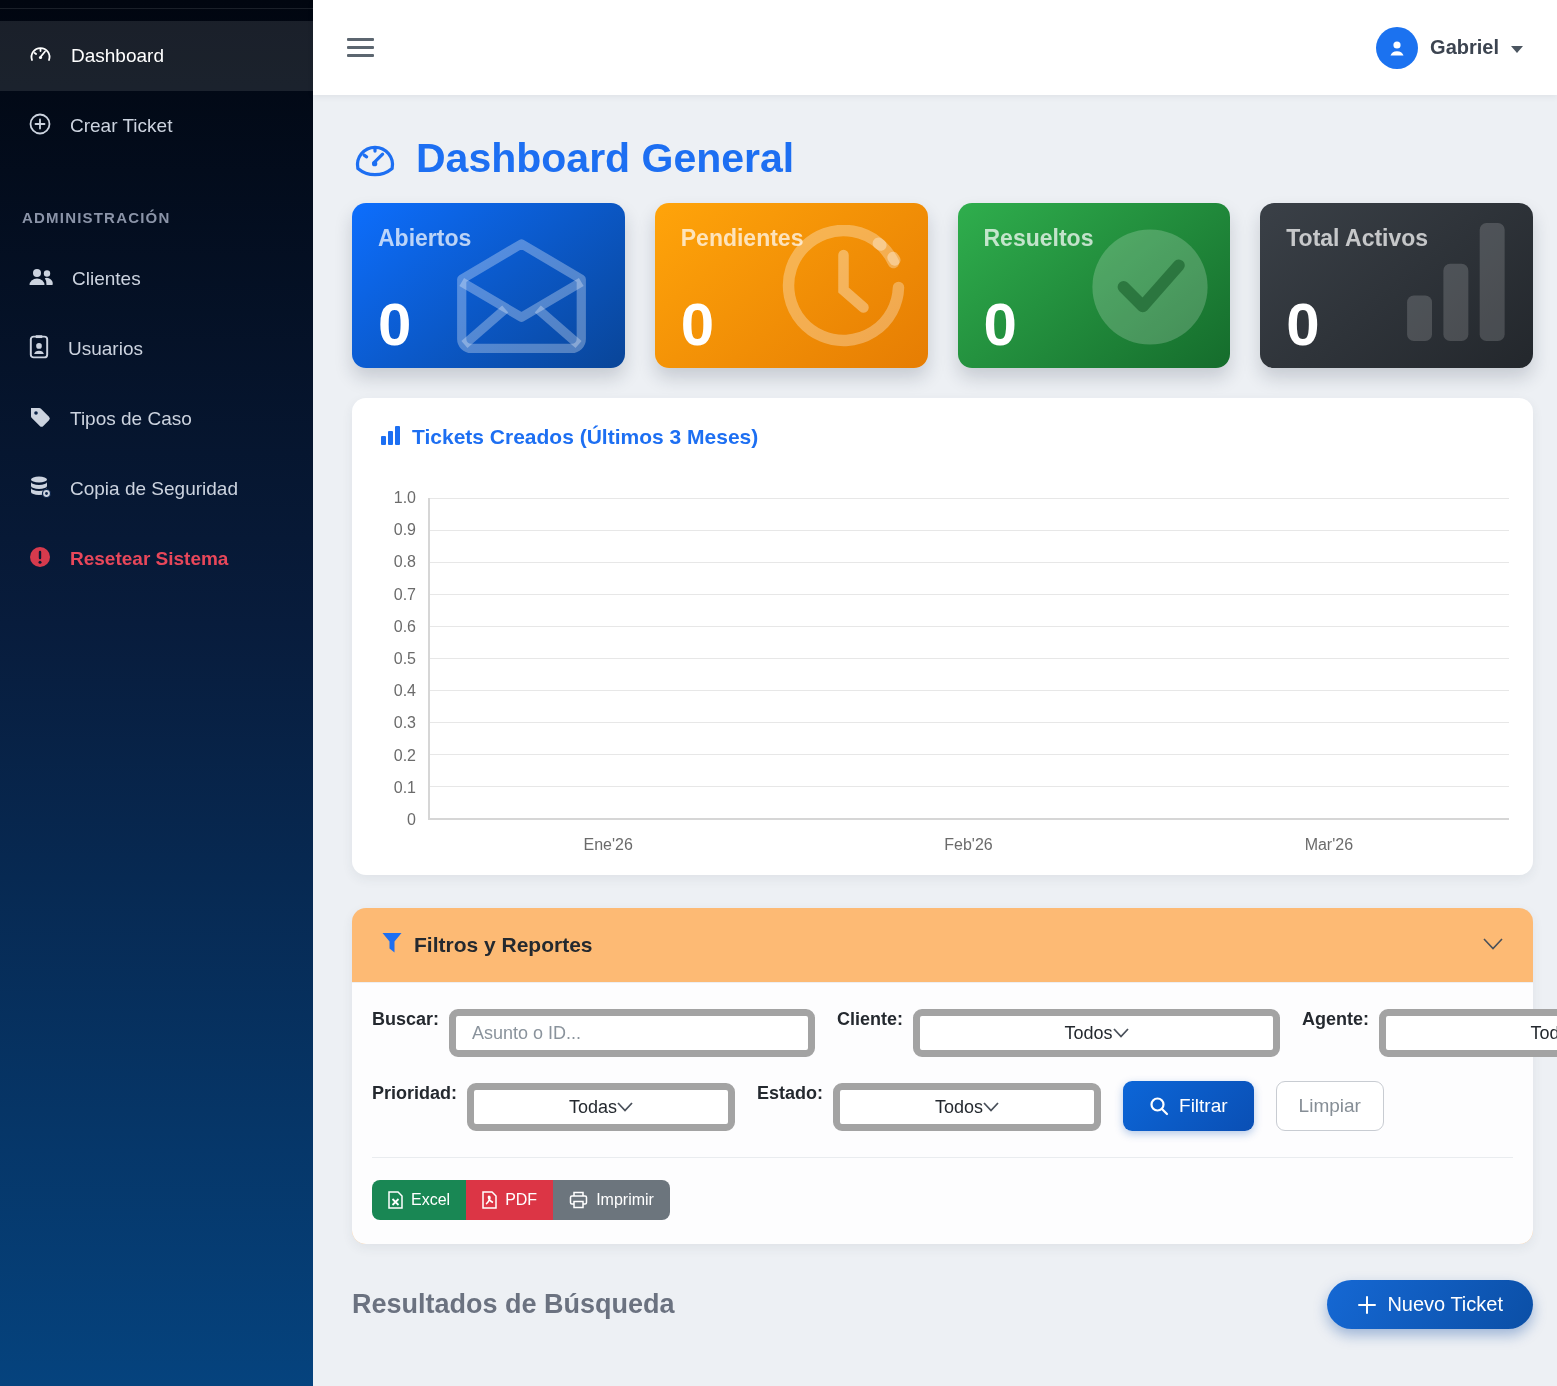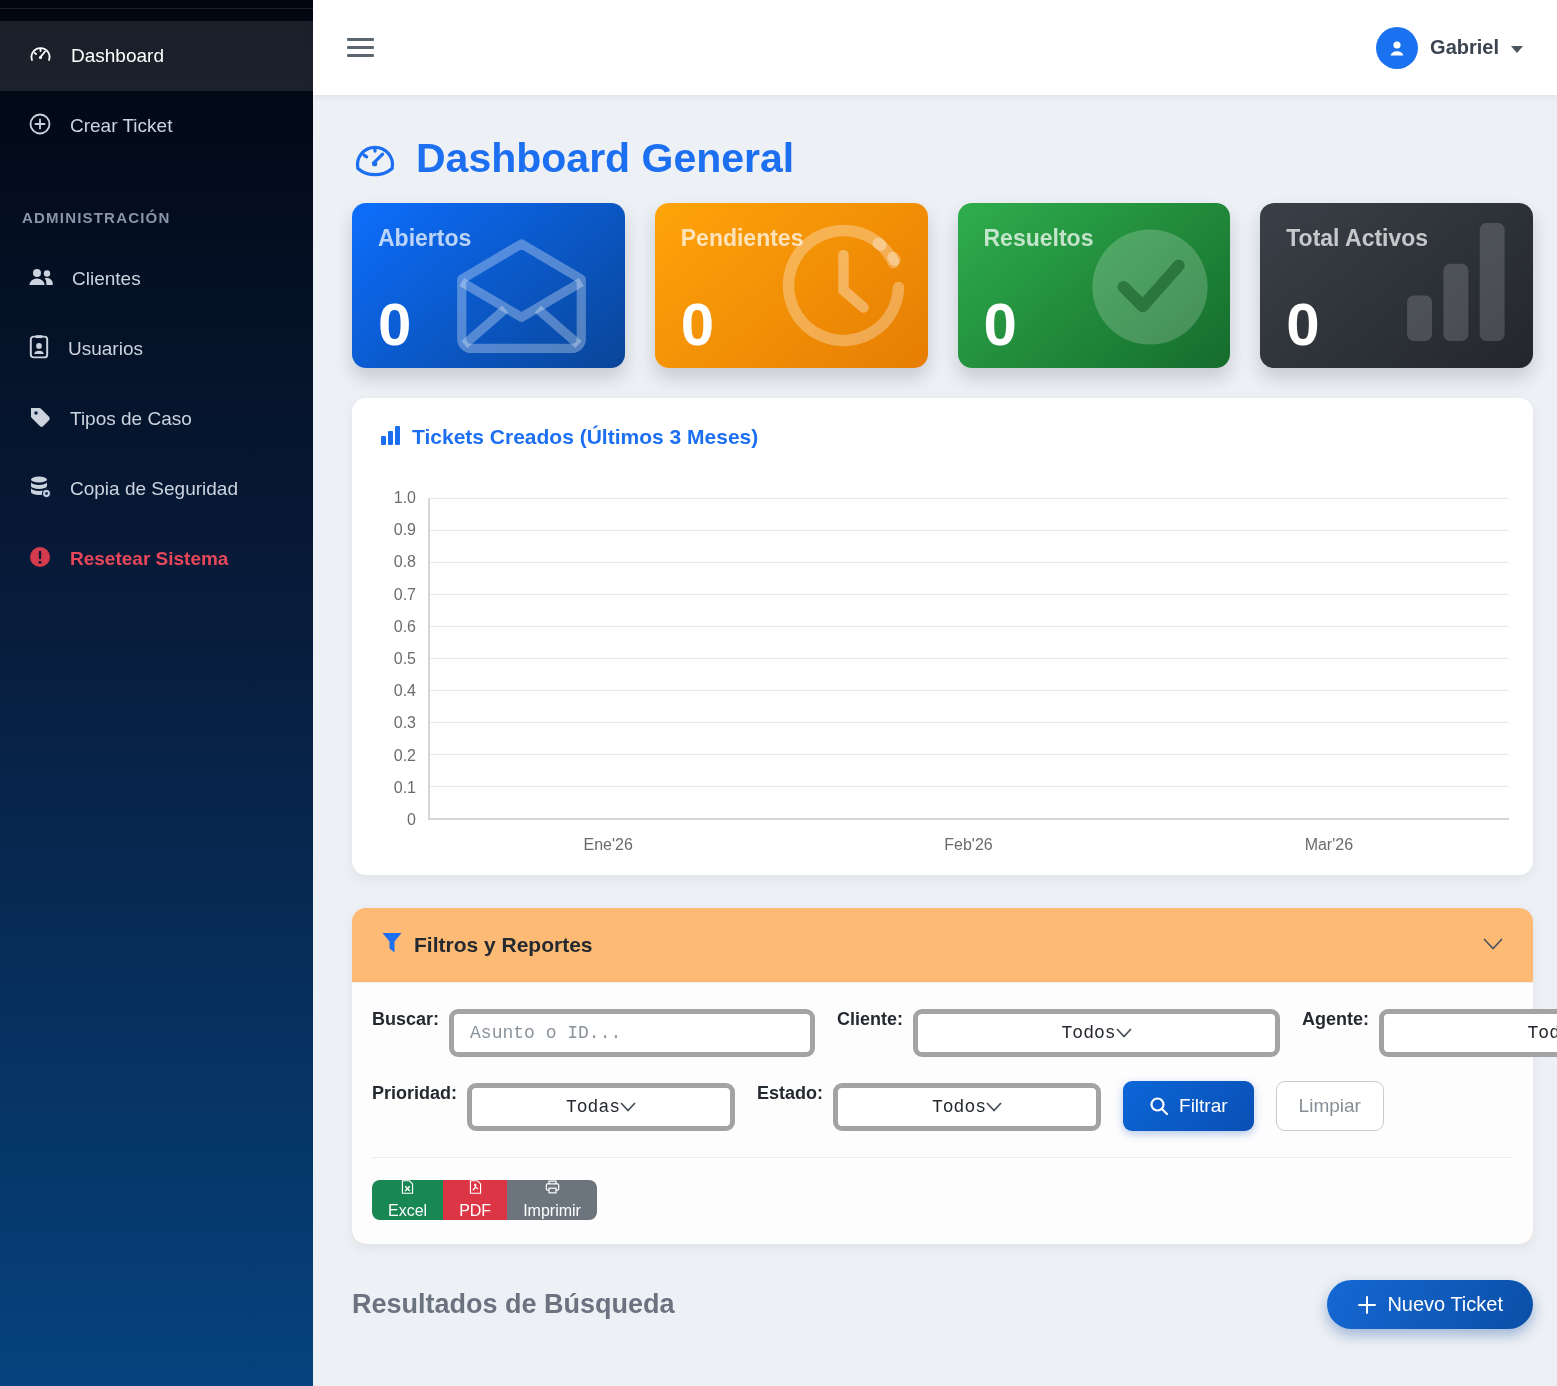--- a/index.html
+++ b/index.html
@@ -61,32 +61,32 @@
 
   
   .filters-card { margin-top:33px; background:#fdba74; border-radius:14px; box-shadow:0 4px 12px rgba(40,50,70,0.07); }
   .filters-head { display:flex; align-items:center; justify-content:space-between; padding:24px 30px; border-bottom:1px solid #edeff2; }
   .filters-head .left { display:flex; align-items:center; gap:12px; }
   .filters-title { font-size:21px; font-weight:bold; color:#24292f; }
   .filters-body { padding:26px 20px 24px 20px; background:#fdfdfe; border-radius:0 0 14px 14px; }
   .f-row { display:flex; gap:22px; }
   .f-col { display:flex; flex-direction:row; gap:10px; }
   .f-label { font-size:18px; font-weight:bold; color:#24292f; }
-  .f-input, .f-select { height:48px; border:5px solid #a3a3a3; border-radius:9px; background:#fff; font-size:18px; padding:0 16px; color:#24292f; font-family:Liberation Mono, monospace; }
+  .f-input, .f-select { height:48px; border:7px solid #a3a3a3; border-radius:9px; background:#fff; font-size:18px; padding:0 16px; color:#24292f; font-family:Liberation Sans, sans-serif; }
   .f-input { width:366px; }
   .f-input::placeholder { color:#8a939c; }
   .f-select { display:flex; align-items:center; justify-content:center; cursor:pointer; }
   .w-lg { width:367px; } .w-md { width:268px; }
   .f-row2 { margin-top:24px; align-items:flex-end; }
   .btn { border:none; border-radius:9px; font-family:"Liberation Sans",sans-serif; cursor:pointer; }
   .btn-filter { height:50px; padding:0 26px; background:linear-gradient(135deg,#0c66d8,#0a4fb4); color:#fff; font-size:19px; display:flex; align-items:center; gap:10px; box-shadow:0 3px 8px rgba(10,80,180,0.3); }
   .btn-clear { height:50px; padding:0 22px; background:#fff; border:1px solid #c8ccd2; color:#868e96; font-size:19px; }
   .f-hr { height:1px; background:#e9ecef; margin:26px 0 22px 0; border:none; }
   .export-group { display:inline-flex; }
-  .btn-exp { height:40px; padding:0 16px; color:#fff; font-size:16px; display:flex; align-items:center; gap:8px; border:none; cursor:pointer; font-family:"Liberation Sans",sans-serif;flex-direction:column; }
+  .btn-exp { height:40px; padding:0 16px; color:#fff; font-size:16px; display:flex; align-items:center; gap:8px; border:none; cursor:pointer; font-family:"Liberation Sans",sans-serif; }
   .btn-excel { background:#198754; border-radius:8px 0 0 8px; }
   .btn-pdf { background:#dc3545; }
   .btn-print { background:#6c757d; border-radius:0 8px 8px 0; }
 
   
   .results-row { display:flex; align-items:center; justify-content:space-between; margin-top:36px; }
   .results-title { font-size:27px; font-weight:bold; color:#6b7280; }
   .btn-new { display:flex; align-items:center; gap:10px; padding:13px 30px; border-radius:999px; background:linear-gradient(120deg,#1568d4,#0b4fa6); color:#fff; font-size:20px; border:none; cursor:pointer; box-shadow:0 6px 14px rgba(10,70,160,0.35); }
 </style>
 </head>

